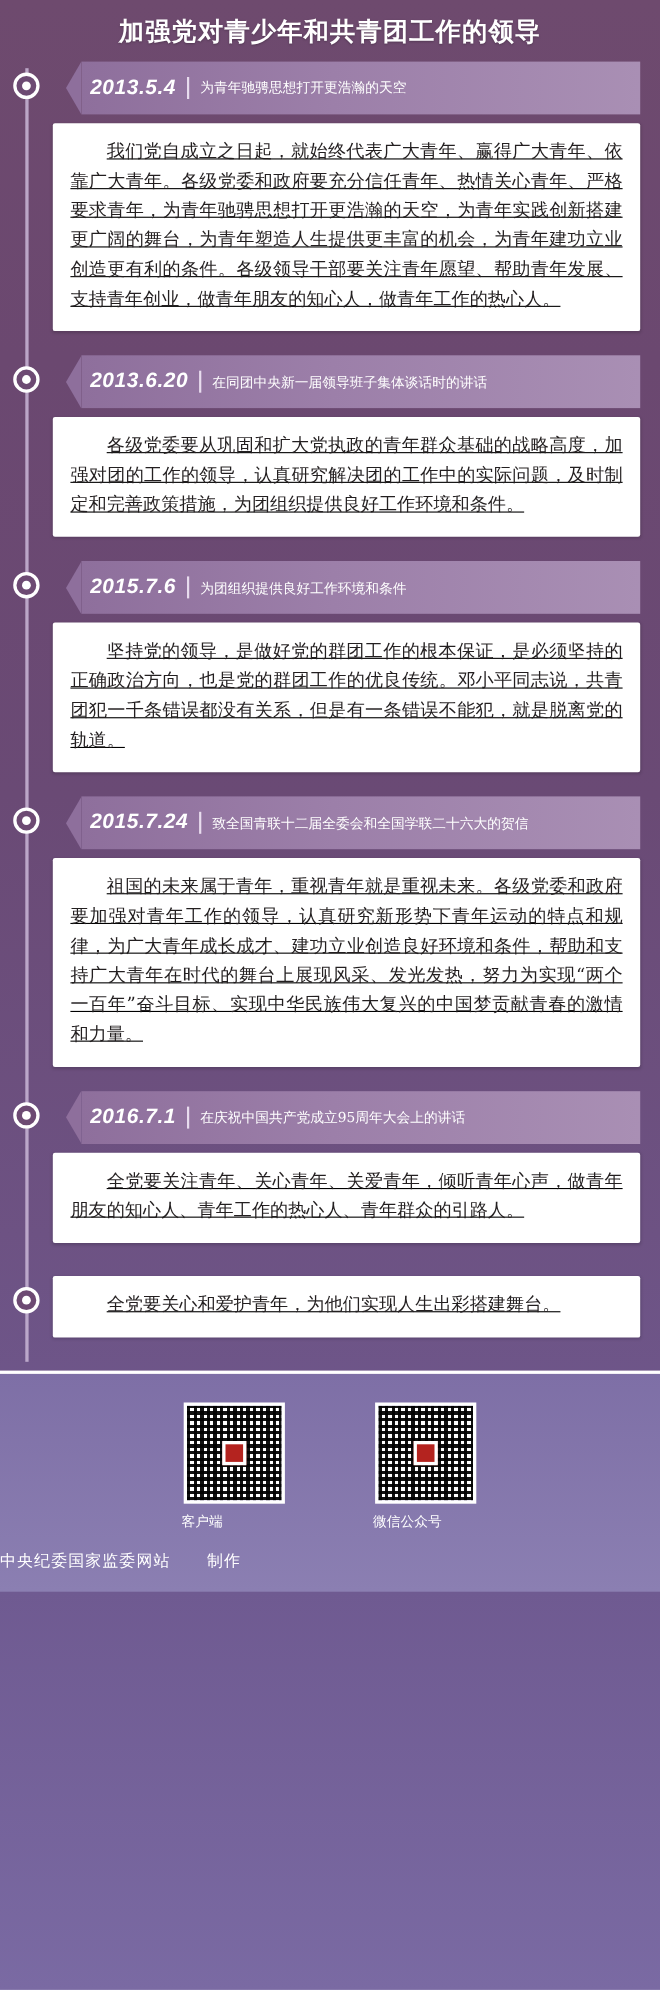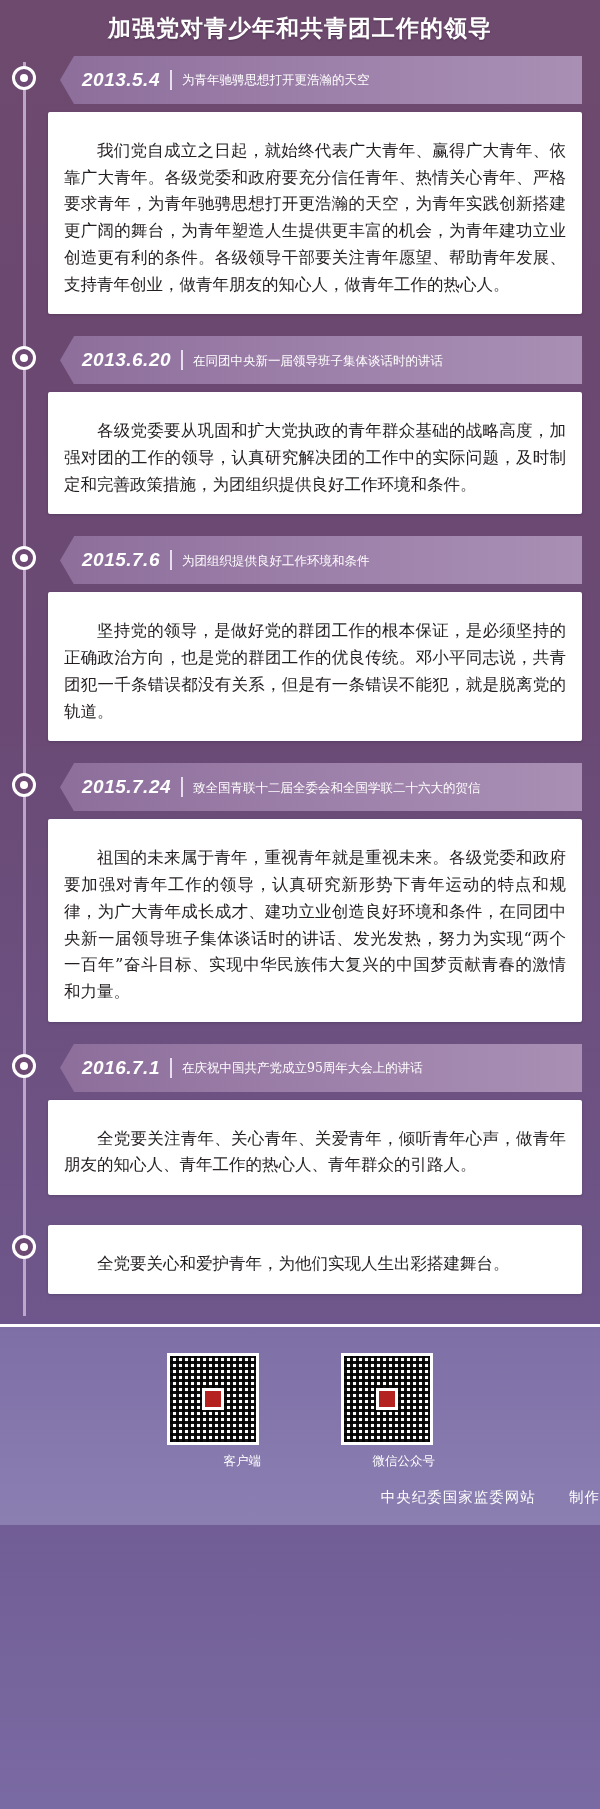--- a/index.html
+++ b/index.html
@@ -112,40 +112,41 @@
   .source {
     color: #ffffff;
     font-size: 12.5px;
     line-height: 1.25;
     font-family: "DejaVu Serif", serif;
   }
   .card {
     margin-top: 8px;
     background: #ffffff;
     border-radius: 2px;
-    padding: 26px 16px 16px 16px;
+    padding: 13px 16px 16px 16px;
     box-shadow: 0 1px 3px rgba(0,0,0,0.18);
+    text-decoration: underline;
   }
   .card p {
     margin: 0;
     color: #231f20;
     font-size: 16.5px;
     line-height: 1.62;
     text-align: justify;
     text-indent: 2em;
     font-family: "DejaVu Serif", serif;
   }
   
   .footer {
     position: relative;
     margin-top: 8px;
     padding: 26px 0 18px 0;
     background: linear-gradient(180deg, #7e6fa6 0%, #8b7fb2 100%);
     border-top: 3px solid #ffffff;
-    text-align: right;
+    text-align: left;
   }
   .qr-row {
     display: flex;
     justify-content: center;
     gap: 78px;
   }
   .qr-item {
     width: 96px;
   }
   .qr {
@@ -248,21 +249,21 @@
       <div class="dot"></div>
       <div class="bar">
         <div class="bar-arrow"></div>
         <div class="bar-body">
           <span class="date">2015.7.24</span>
           <span class="divider"></span>
           <span class="source">致全国青联十二届全委会和全国学联二十六大的贺信</span>
         </div>
       </div>
       <div class="card">
-        <p>祖国的未来属于青年，重视青年就是重视未来。各级党委和政府要加强对青年工作的领导，认真研究新形势下青年运动的特点和规律，为广大青年成长成才、建功立业创造良好环境和条件，在同团中央新一届领导班子集体谈话时的讲话、发光发热，努力为实现“两个一百年”奋斗目标、实现中华民族伟大复兴的中国梦贡献青春的激情和力量。</p>
+        <p>祖国的未来属于青年，重视青年就是重视未来。各级党委和政府要加强对青年工作的领导，认真研究新形势下青年运动的特点和规律，为广大青年成长成才、建功立业创造良好环境和条件，帮助和支持广大青年在时代的舞台上展现风采、发光发热，努力为实现“两个一百年”奋斗目标、实现中华民族伟大复兴的中国梦贡献青春的激情和力量。</p>
       </div>
     </div>
 
     <div class="entry">
       <div class="dot"></div>
       <div class="bar">
         <div class="bar-arrow"></div>
         <div class="bar-body">
           <span class="date">2016.7.1</span>
           <span class="divider"></span>

